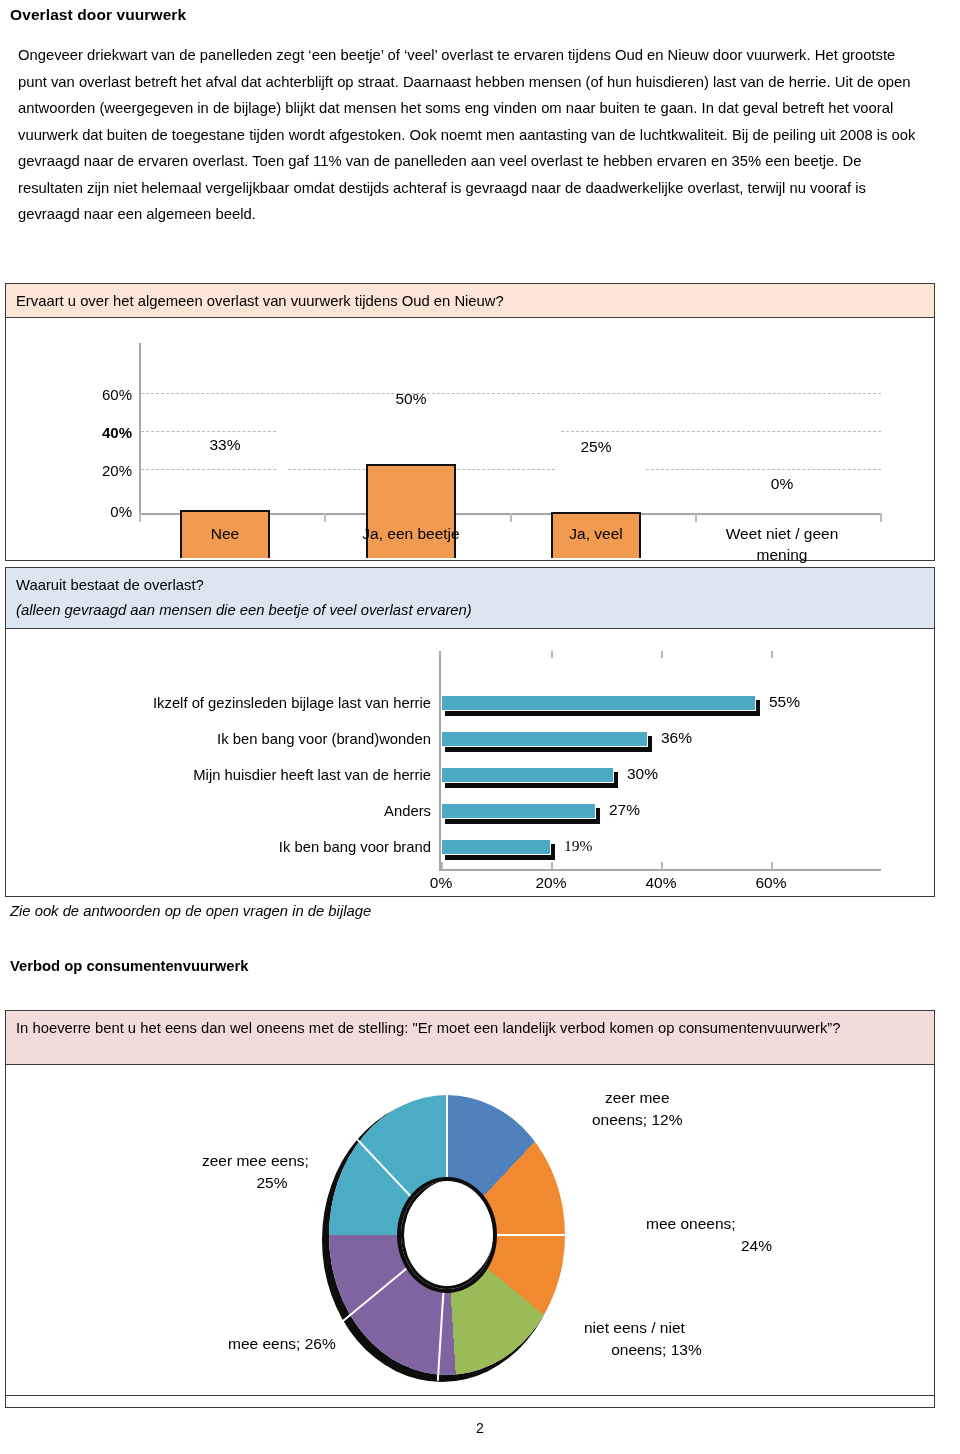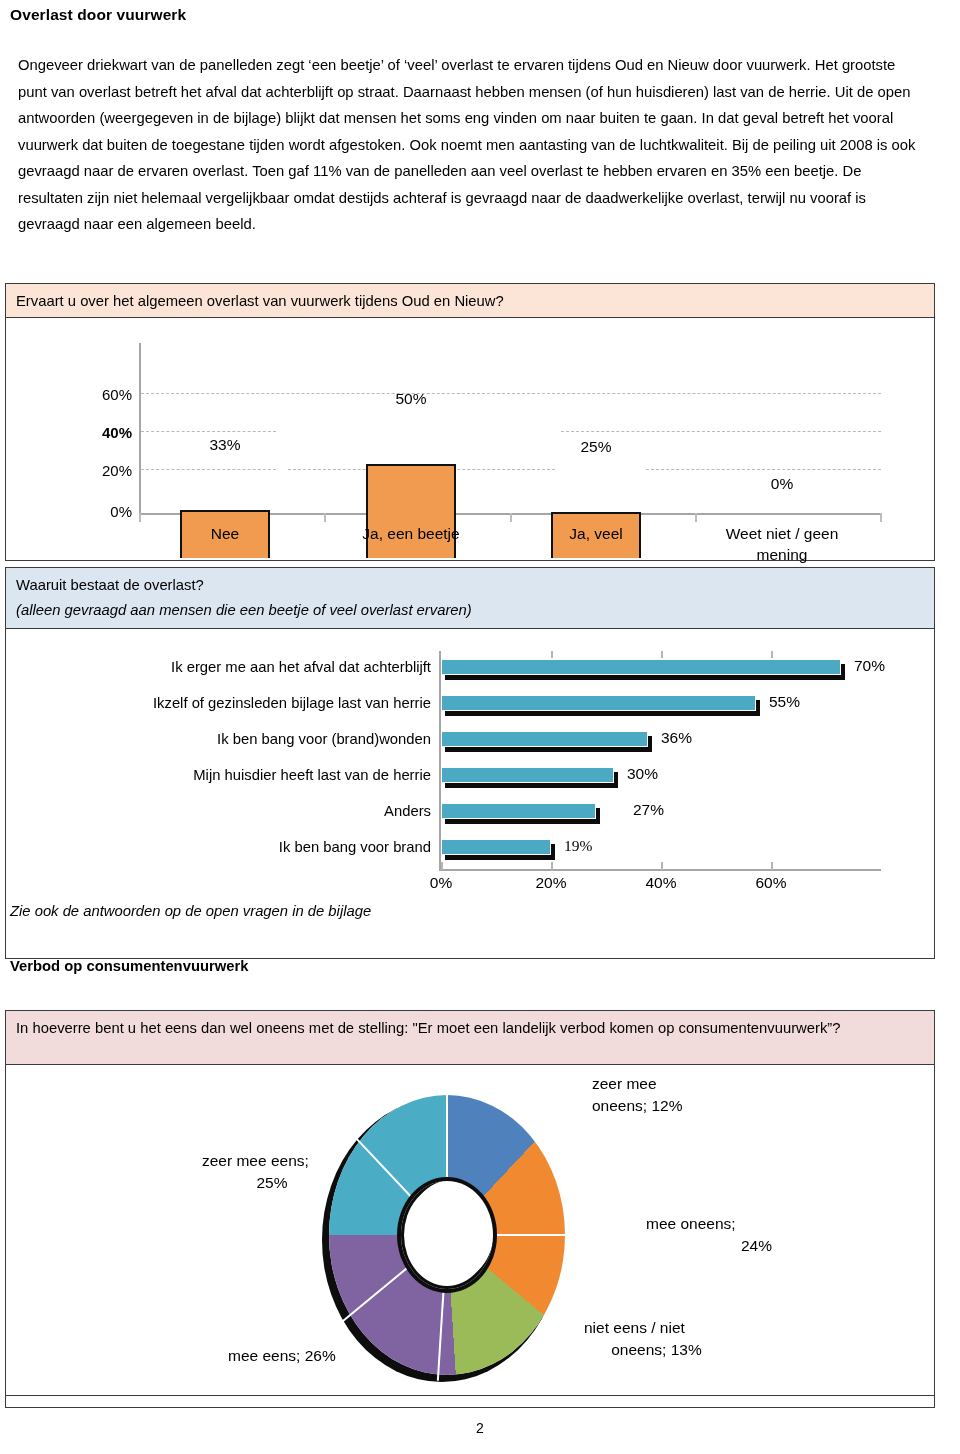--- a/index.html
+++ b/index.html
@@ -13,21 +13,21 @@
   
   .page { position:absolute; inset:0; }
 
   .h-title {
     position:absolute; left:10px; top:6px;
     font-size:15.5px; font-weight:bold; letter-spacing:.1px;
   }
 
   .body-copy {
     position:absolute; left:18px; top:42px; width:910px;
-    font-size:14.8px; line-height:26.5px; text-align:left;margin-top:10px;
+    font-size:14.8px; line-height:26.5px; text-align:left;
   }
 
   
   .chart-box {
     position:absolute;
     border:1px solid #3b3b3b;
     background:#ffffff;
     box-sizing:border-box;
   }
   .chart-head {
@@ -72,21 +72,21 @@
     box-sizing:border-box;
   }
   .bar-val {
     position:absolute; text-align:center; font-size:15.5px; white-space:nowrap;
   }
   .cat-lab {
     position:absolute; text-align:center; font-size:15.5px; line-height:21px;
   }
 
   
-  #chart2 { left:5px; top:567px; width:930px; height:392px; }
+  #chart2 { left:5px; top:567px; width:930px; height:330px; }
   #chart2 .chart-head { background:#dce6f1; height:61px; }
   #chart2 .plot { height:267px; }
 
   .c2-axis-x {
     position:absolute; left:433px; top:240px; width:442px; height:1.6px; background:#a6a6a6;
   }
   .c2-axis-y {
     position:absolute; left:433px; top:22px; width:1.6px; height:219px; background:#a6a6a6;
   }
   .hbar-row { position:absolute; left:0; width:100%; height:32px; }
@@ -221,25 +221,20 @@
     </div>
     <div class="plot">
 
       <div class="c2-axis-y"></div>
       <div class="c2-axis-x"></div>
 
       <div class="c2-gtick" style="left:545px;"></div>
       <div class="c2-gtick" style="left:655px;"></div>
       <div class="c2-gtick" style="left:765px;"></div>
 
-      <div class="hbar-row" style="top:26px;">
-        <div class="hbar-label">Ik erger me aan het afval dat achterblijft</div>
-        <div class="hbar" style="width:400px;"></div>
-        <div class="hbar-val" style="left:848px;">70%</div>
-      </div>
 
       <div class="hbar-row" style="top:62px;">
         <div class="hbar-label">Ikzelf of gezinsleden bijlage last van herrie</div>
         <div class="hbar" style="width:315px;"></div>
         <div class="hbar-val" style="left:763px;">55%</div>
       </div>
 
       <div class="hbar-row" style="top:98px;">
         <div class="hbar-label">Ik ben bang voor (brand)wonden</div>
         <div class="hbar" style="width:207px;"></div>
@@ -248,21 +243,21 @@
 
       <div class="hbar-row" style="top:134px;">
         <div class="hbar-label">Mijn huisdier heeft last van de herrie</div>
         <div class="hbar" style="width:173px;"></div>
         <div class="hbar-val" style="left:621px;">30%</div>
       </div>
 
       <div class="hbar-row" style="top:170px;">
         <div class="hbar-label">Anders</div>
         <div class="hbar" style="width:155px;"></div>
-        <div class="hbar-val" style="left:603px;margin-left:24px;">27%</div>
+        <div class="hbar-val" style="left:603px;">27%</div>
       </div>
 
       <div class="hbar-row" style="top:206px;">
         <div class="hbar-label">Ik ben bang voor brand</div>
         <div class="hbar" style="width:110px;"></div>
         <div class="hbar-val" style="left:558px;font-family:Liberation Serif, serif;">19%</div>
       </div>
 
       <div class="c2-xtick" style="left:435px;"></div>
       <div class="c2-xtick" style="left:545px;"></div>
@@ -287,36 +282,36 @@
         <div class="donut" id="donutRing" style="background: conic-gradient(rgb(79, 129, 189) 0deg, rgb(79, 129, 189) 43.2deg, rgb(240, 137, 47) 43.2deg, rgb(240, 137, 47) 129.6deg, rgb(155, 187, 89) 129.6deg, rgb(155, 187, 89) 176.4deg, rgb(128, 100, 162) 176.4deg, rgb(128, 100, 162) 270deg, rgb(75, 172, 198) 270deg, rgb(75, 172, 198) 360deg);"></div>
         <div class="donut-hole"></div>
         <div class="donut-hole-cover"></div>
       <div class="slice-sep" style="left: 50%; top: 50%; width: 2px; height: 146px; transform-origin: center top; transform: translate(-1px, 0px) rotate(136.8deg);"></div>
           <div class="slice-sep" style="left: 50%; top: 50%; width: 2px; height: 146px; transform-origin: center top; transform: translate(-1px, 0px) rotate(50.4deg);"></div>
           <div class="slice-sep" style="left: 50%; top: 50%; width: 2px; height: 146px; transform-origin: center top; transform: translate(-1px, 0px) rotate(3.6deg);"></div>
           <div class="slice-sep" style="left: 50%; top: 50%; width: 2px; height: 146px; transform-origin: center top; transform: translate(-1px, 0px) rotate(-90deg);"></div>
           <div class="slice-sep" style="left: 50%; top: 50%; width: 2px; height: 146px; transform-origin: center top; transform: translate(-1px, 0px) rotate(-180deg);"></div>
         </div>
 
-      <div class="pie-lab" style="left:586px; top:8px; text-align:left;">
+      <div class="pie-lab" style="left:586px; top:22px; text-align:center;">
         <div>zeer mee</div>
         <div>oneens; 12%</div>
       </div>
 
       <div class="pie-lab" style="left:640px; top:148px; text-align:left;">
         <div>mee oneens;</div>
         <div style="text-align:right; width:126px;">24%</div>
       </div>
 
       <div class="pie-lab" style="left:578px; top:252px; text-align:left;">
         <div>niet eens / niet</div>
         <div style="text-align:center; width:145px;">oneens; 13%</div>
       </div>
 
-      <div class="pie-lab" style="left:222px; top:280px; text-align:right;">
+      <div class="pie-lab" style="left:222px; top:268px; text-align:right;">
         <div>mee eens; 26%</div>
       </div>
 
       <div class="pie-lab" style="left:196px; top:50px; text-align:left;margin-top:35px;">
         <div>zeer mee eens;</div>
         <div style="text-align:center; width:140px;">25%</div>
       </div>
     </div>
   </div>
 

